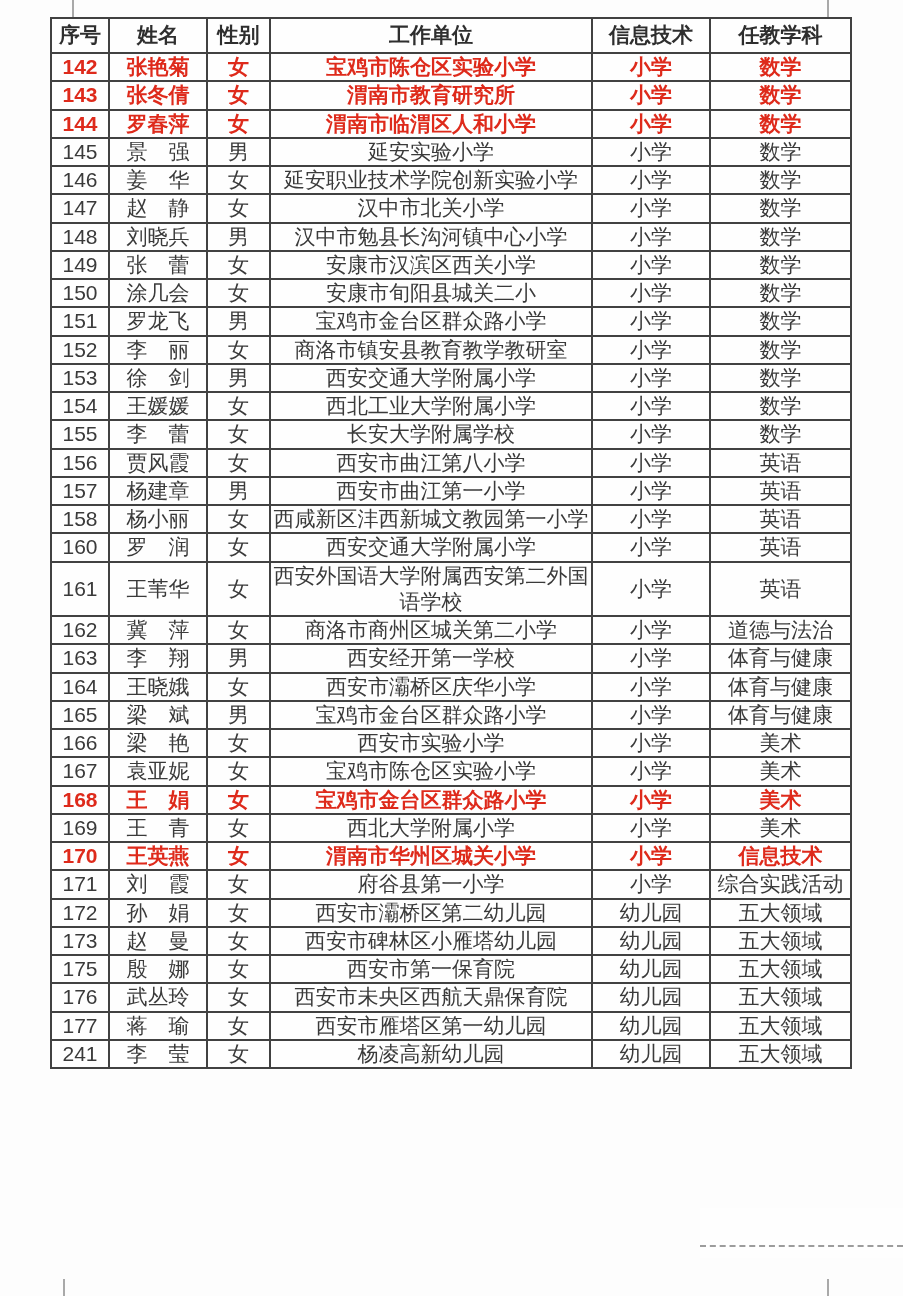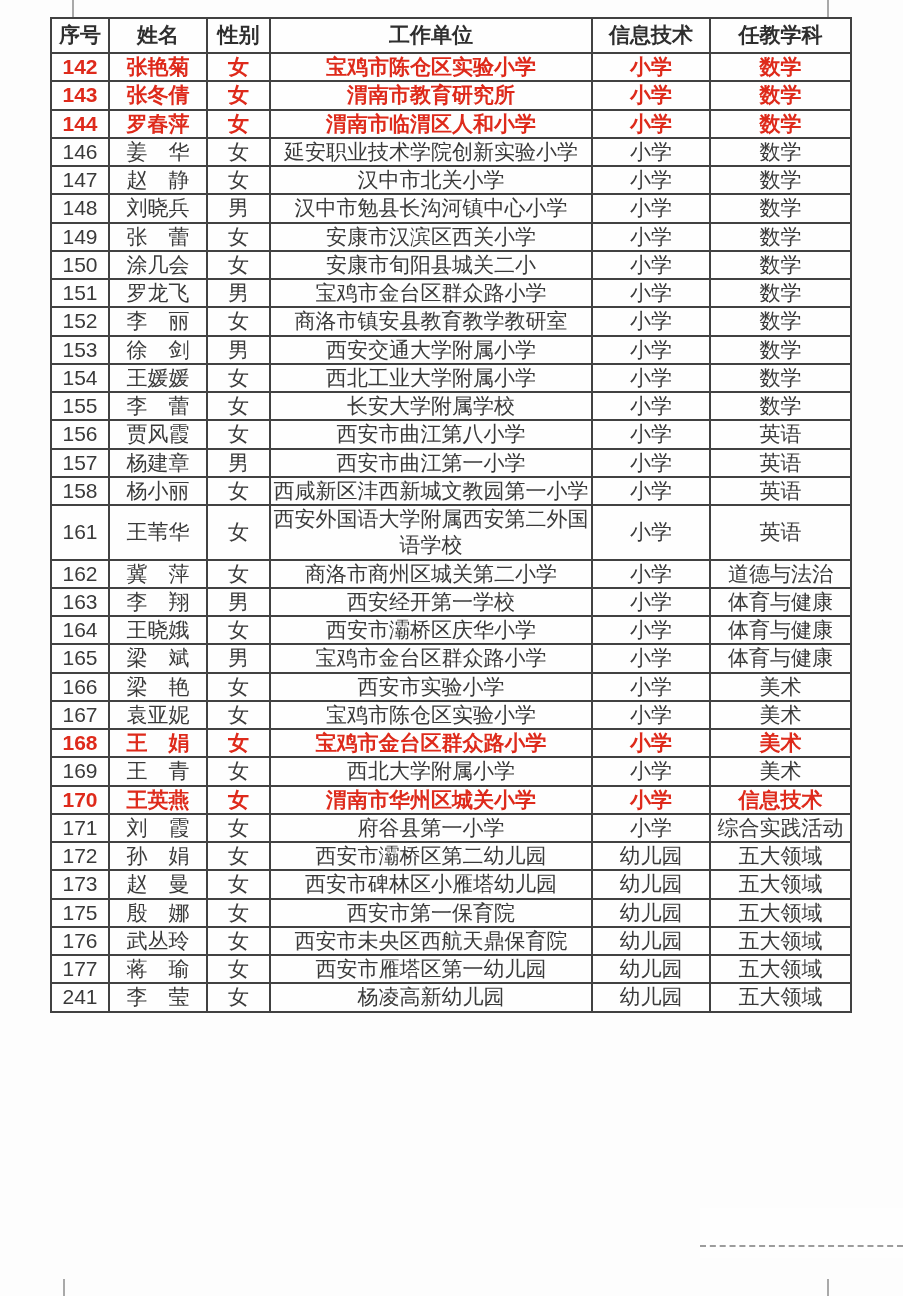--- a/index.html
+++ b/index.html
@@ -128,20 +128,28 @@
 
     <tr class="highlight">
       <td>144</td>
       <td>罗春萍</td>
       <td>女</td>
       <td class="unit">渭南市临渭区人和小学</td>
       <td>小学</td>
       <td>数学</td>
     </tr>
 
+    <tr>
+      <td>145</td>
+      <td>景　强</td>
+      <td>男</td>
+      <td class="unit">延安实验小学</td>
+      <td>小学</td>
+      <td>数学</td>
+    </tr>
 
     <tr>
       <td>146</td>
       <td>姜　华</td>
       <td>女</td>
       <td class="unit">延安职业技术学院创新实验小学</td>
       <td>小学</td>
       <td>数学</td>
     </tr>
 
@@ -247,20 +255,28 @@
     <tr>
       <td>158</td>
       <td>杨小丽</td>
       <td>女</td>
       <td class="unit">西咸新区沣西新城文教园第一小学</td>
       <td>小学</td>
       <td>英语</td>
     </tr>
 
 
+    <tr>
+      <td>160</td>
+      <td>罗　润</td>
+      <td>女</td>
+      <td class="unit">西安交通大学附属小学</td>
+      <td>小学</td>
+      <td>英语</td>
+    </tr>
 
     <tr>
       <td>161</td>
       <td>王苇华</td>
       <td>女</td>
       <td class="unit">西安外国语大学附属西安第二外国语学校</td>
       <td>小学</td>
       <td>英语</td>
     </tr>
 

